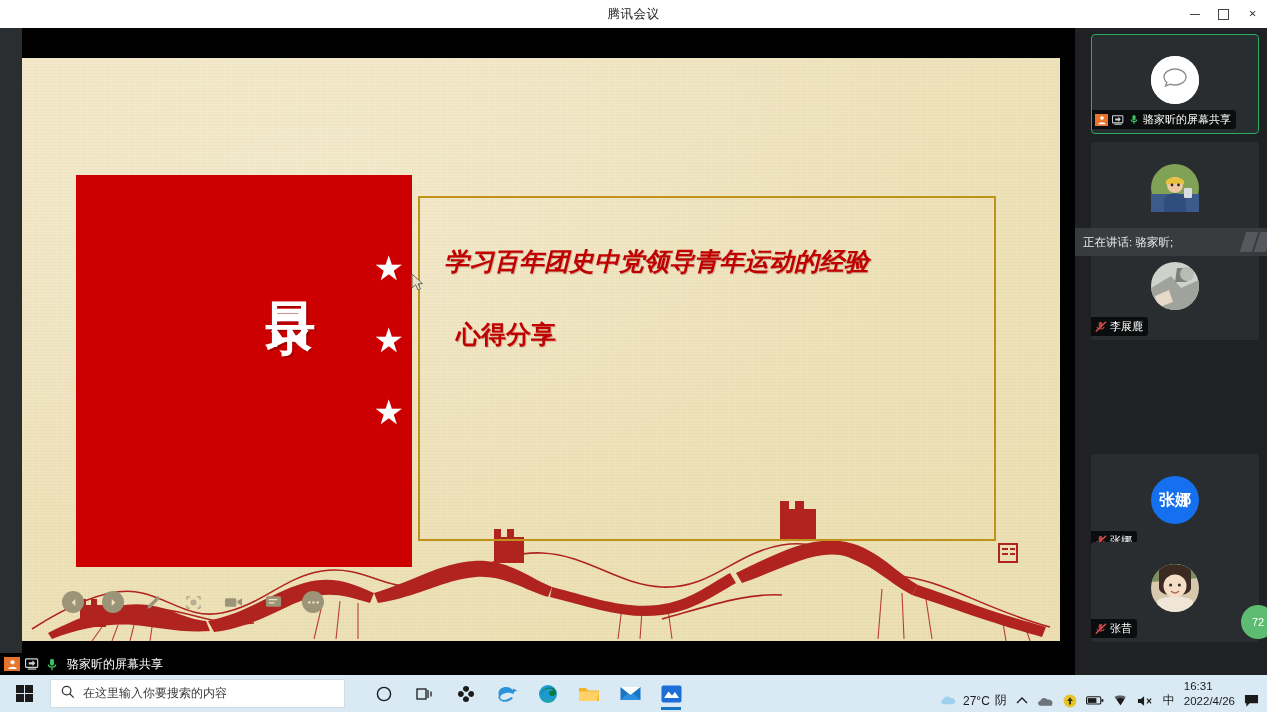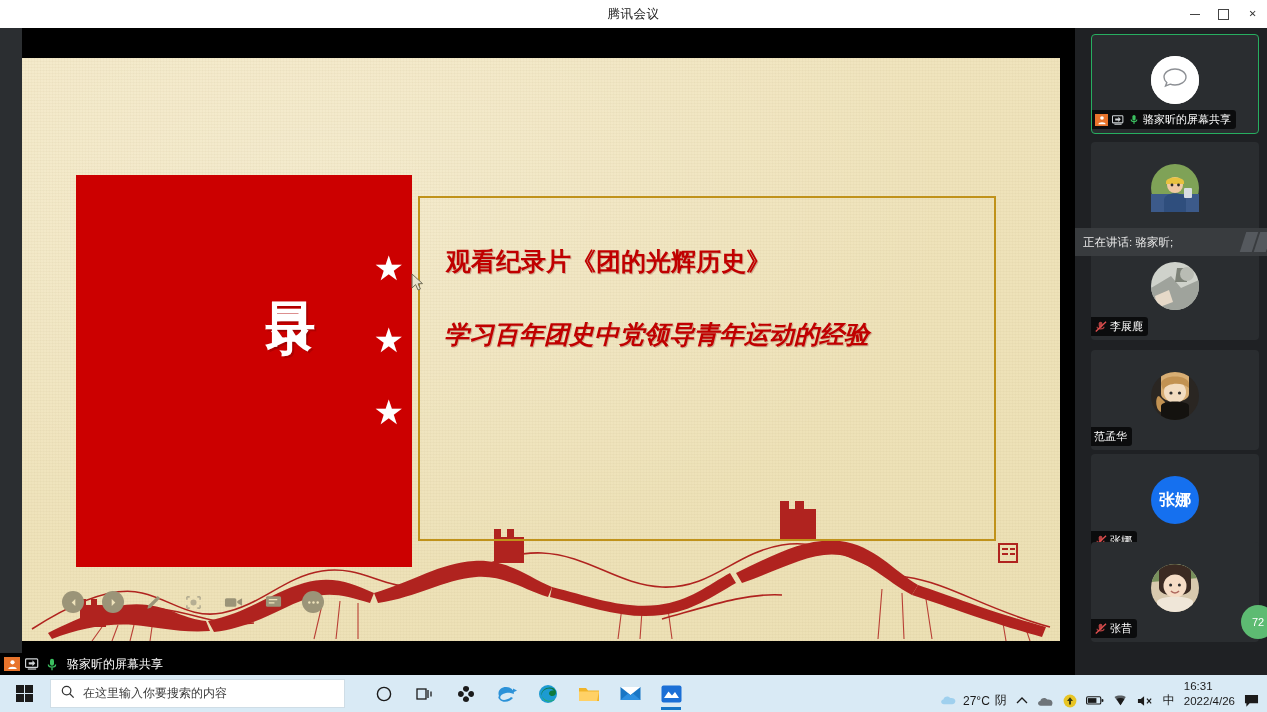--- a/index.html
+++ b/index.html
@@ -240,22 +240,22 @@
       <div class="redpanel">
         <div class="mulu">目录</div>
         <div class="stars">
           <span class="star">★</span>
           <span class="star">★</span>
           <span class="star">★</span>
         </div>
       </div>
 
       <div class="slide-lines">
-        <div class="ln l1">观看纪录片《团的光辉历史》</div>
         <div class="ln l2">学习百年团史中党领导青年运动的经验</div>
+        <div class="ln l3">心得分享</div>
       </div>
 
       <div class="pptbar">
         <div class="pb circ">
           <svg width="9" height="9" viewBox="0 0 10 10">
               <path d="M7 1 L3 5 L7 9 Z" fill="#efe3bb"></path>
             </svg>
         </div>
         <div class="pb circ">
           <svg width="9" height="9" viewBox="0 0 10 10">
@@ -398,44 +398,20 @@
           <svg width="12" height="11" viewBox="0 0 13 12">
               <rect x="4" y="0.8" width="4" height="6.5" rx="2" fill="#b34141"></rect>
               <path d="M2.2 6.2 C2.2 9.4 9.8 9.4 9.8 6.2" stroke="#b34141" stroke-width="1.2" fill="none"></path>
               <path d="M0.8 11.4 L12 0.8" stroke="#e04f4f" stroke-width="1.5"></path>
             </svg>
         </span>
         <span class="nm">李展鹿</span>
       </div>
     </div>
 
-    <div class="tile" style="top:322px;">
-      <div class="avatar">
-        <svg width="48" height="48" viewBox="0 0 48 48">
-          <defs>
-              <clipPath id="c4">
-                <circle cx="24" cy="24" r="24"></circle>
-              </clipPath>
-            </defs>
-          <g clip-path="url(#c4)">
-            <rect width="48" height="48" fill="#2a2622"></rect>
-            <path d="M10 2 C10 -4 38 -4 38 4 L38 22 C38 32 10 32 10 22 Z" fill="#d8ae74"></path>
-            <circle cx="24" cy="20" r="11" fill="#f2dcc0"></circle>
-            <path d="M10 12 C10 2 38 2 38 12 L38 16 C32 10 16 10 12 18 Z" fill="#c29252"></path>
-            <path d="M8 24 C4 24 4 38 10 40 L14 30 Z" fill="#c29252"></path>
-            <circle cx="20" cy="21" r="1.6" fill="#2b2b2b"></circle>
-              <circle cx="28.5" cy="21" r="1.6" fill="#2b2b2b"></circle>
-            <path d="M10 34 C10 28 38 28 38 34 L38 48 L10 48 Z" fill="#14120f"></path>
-          </g>
-        </svg>
-      </div>
-      <div class="namebar">
-        <span class="nm">范孟华</span>
-      </div>
-    </div>
 
     <div class="tile" style="top:426px;">
       <div class="avatar text" style="background:#1570ef">
         <span>张娜</span>
       </div>
       <div class="namebar">
         <span class="mini">
           <svg width="12" height="11" viewBox="0 0 13 12">
               <rect x="4" y="0.8" width="4" height="6.5" rx="2" fill="#b34141"></rect>
               <path d="M2.2 6.2 C2.2 9.4 9.8 9.4 9.8 6.2" stroke="#b34141" stroke-width="1.2" fill="none"></path>

